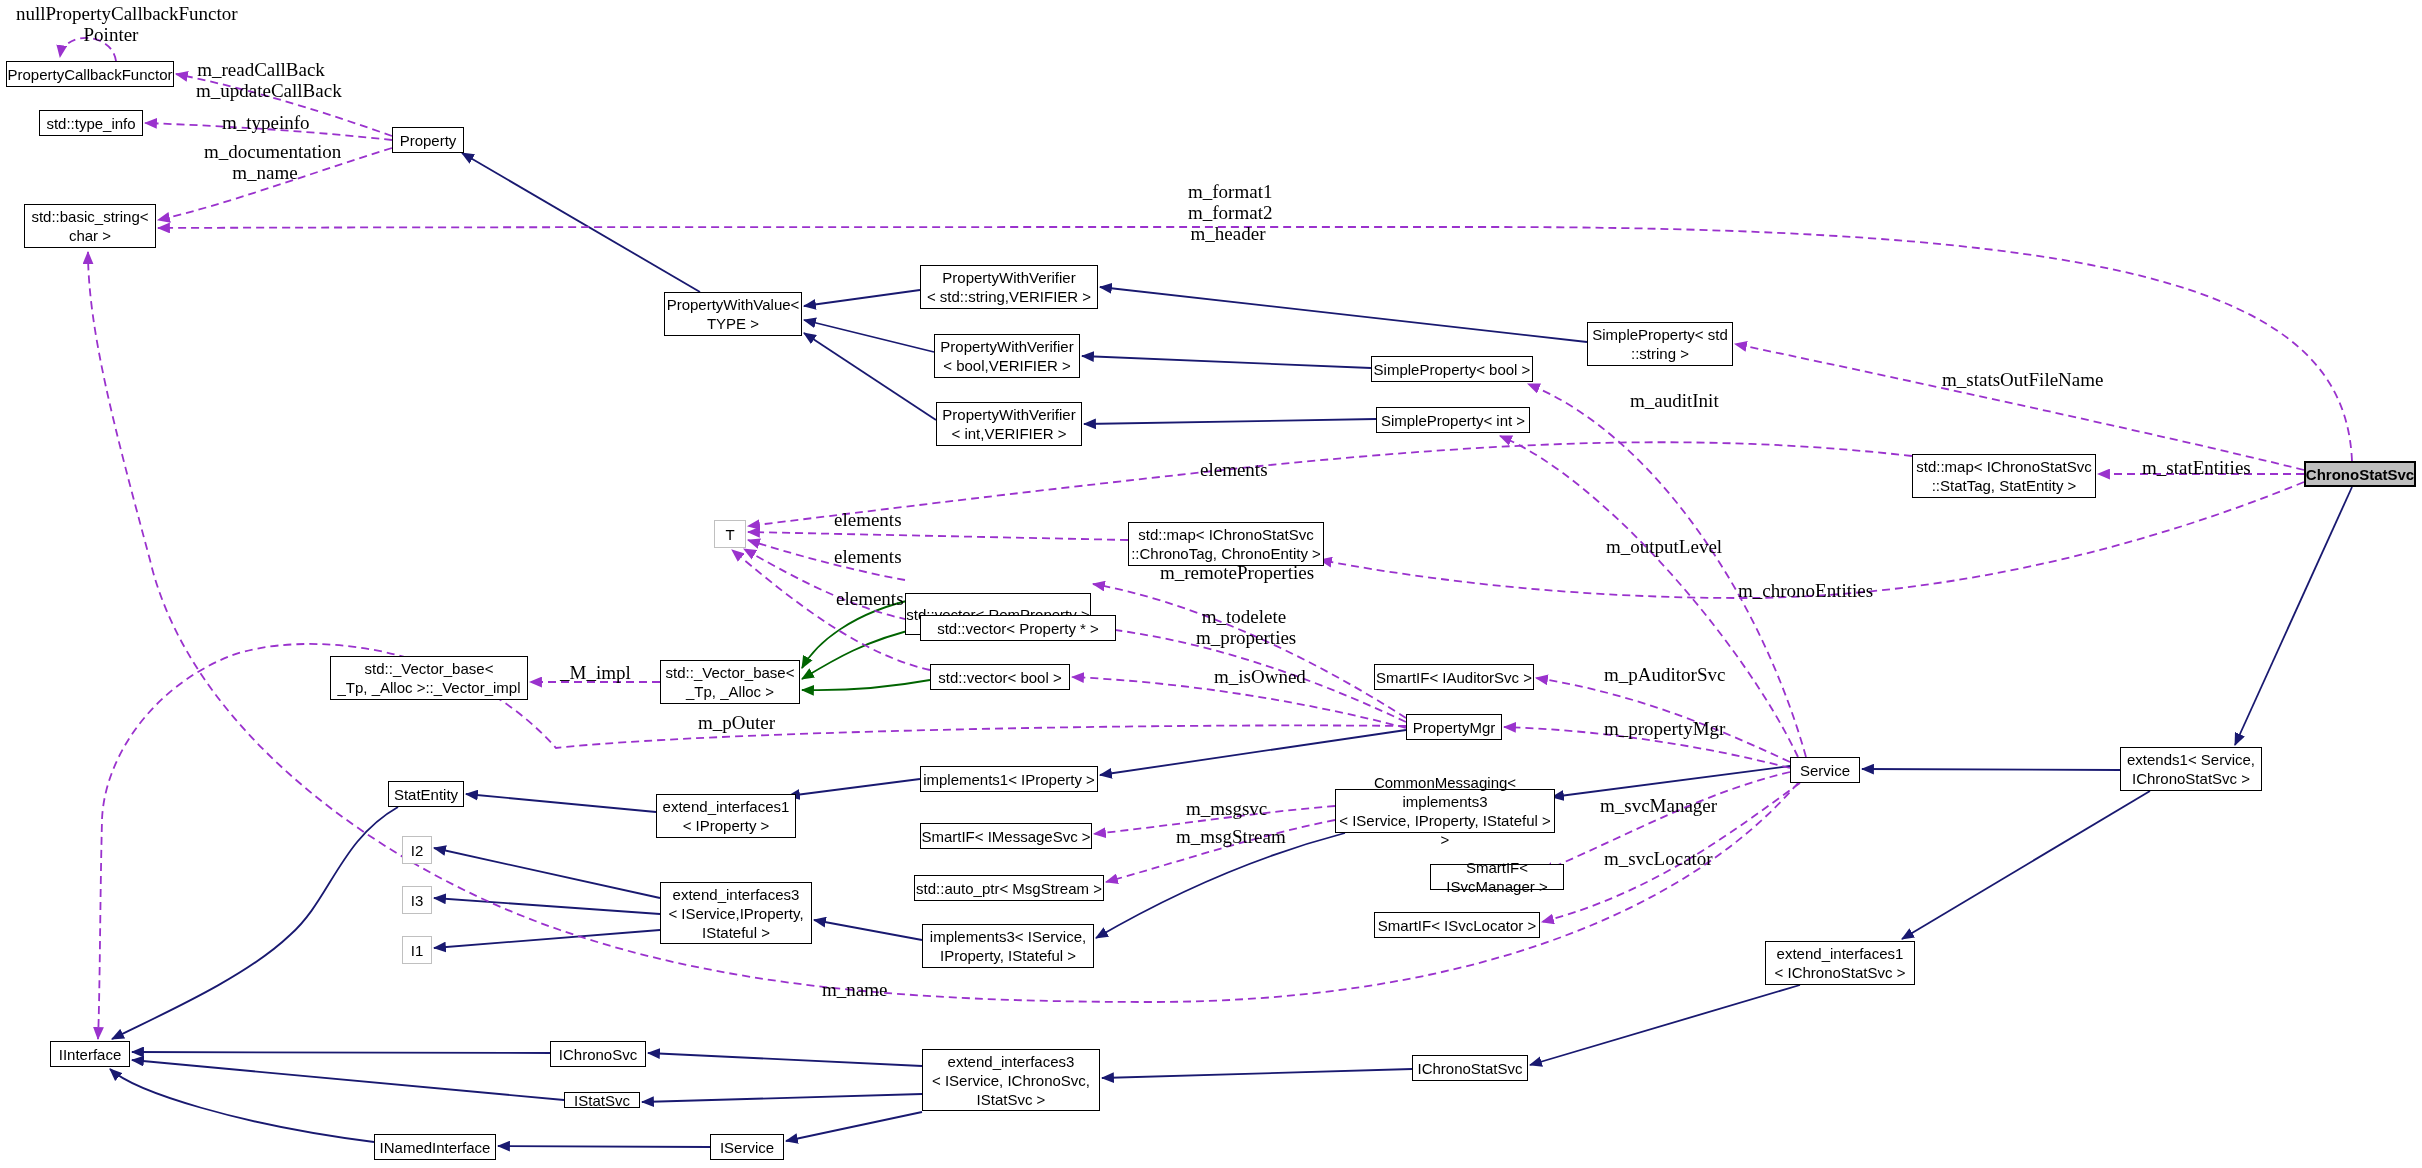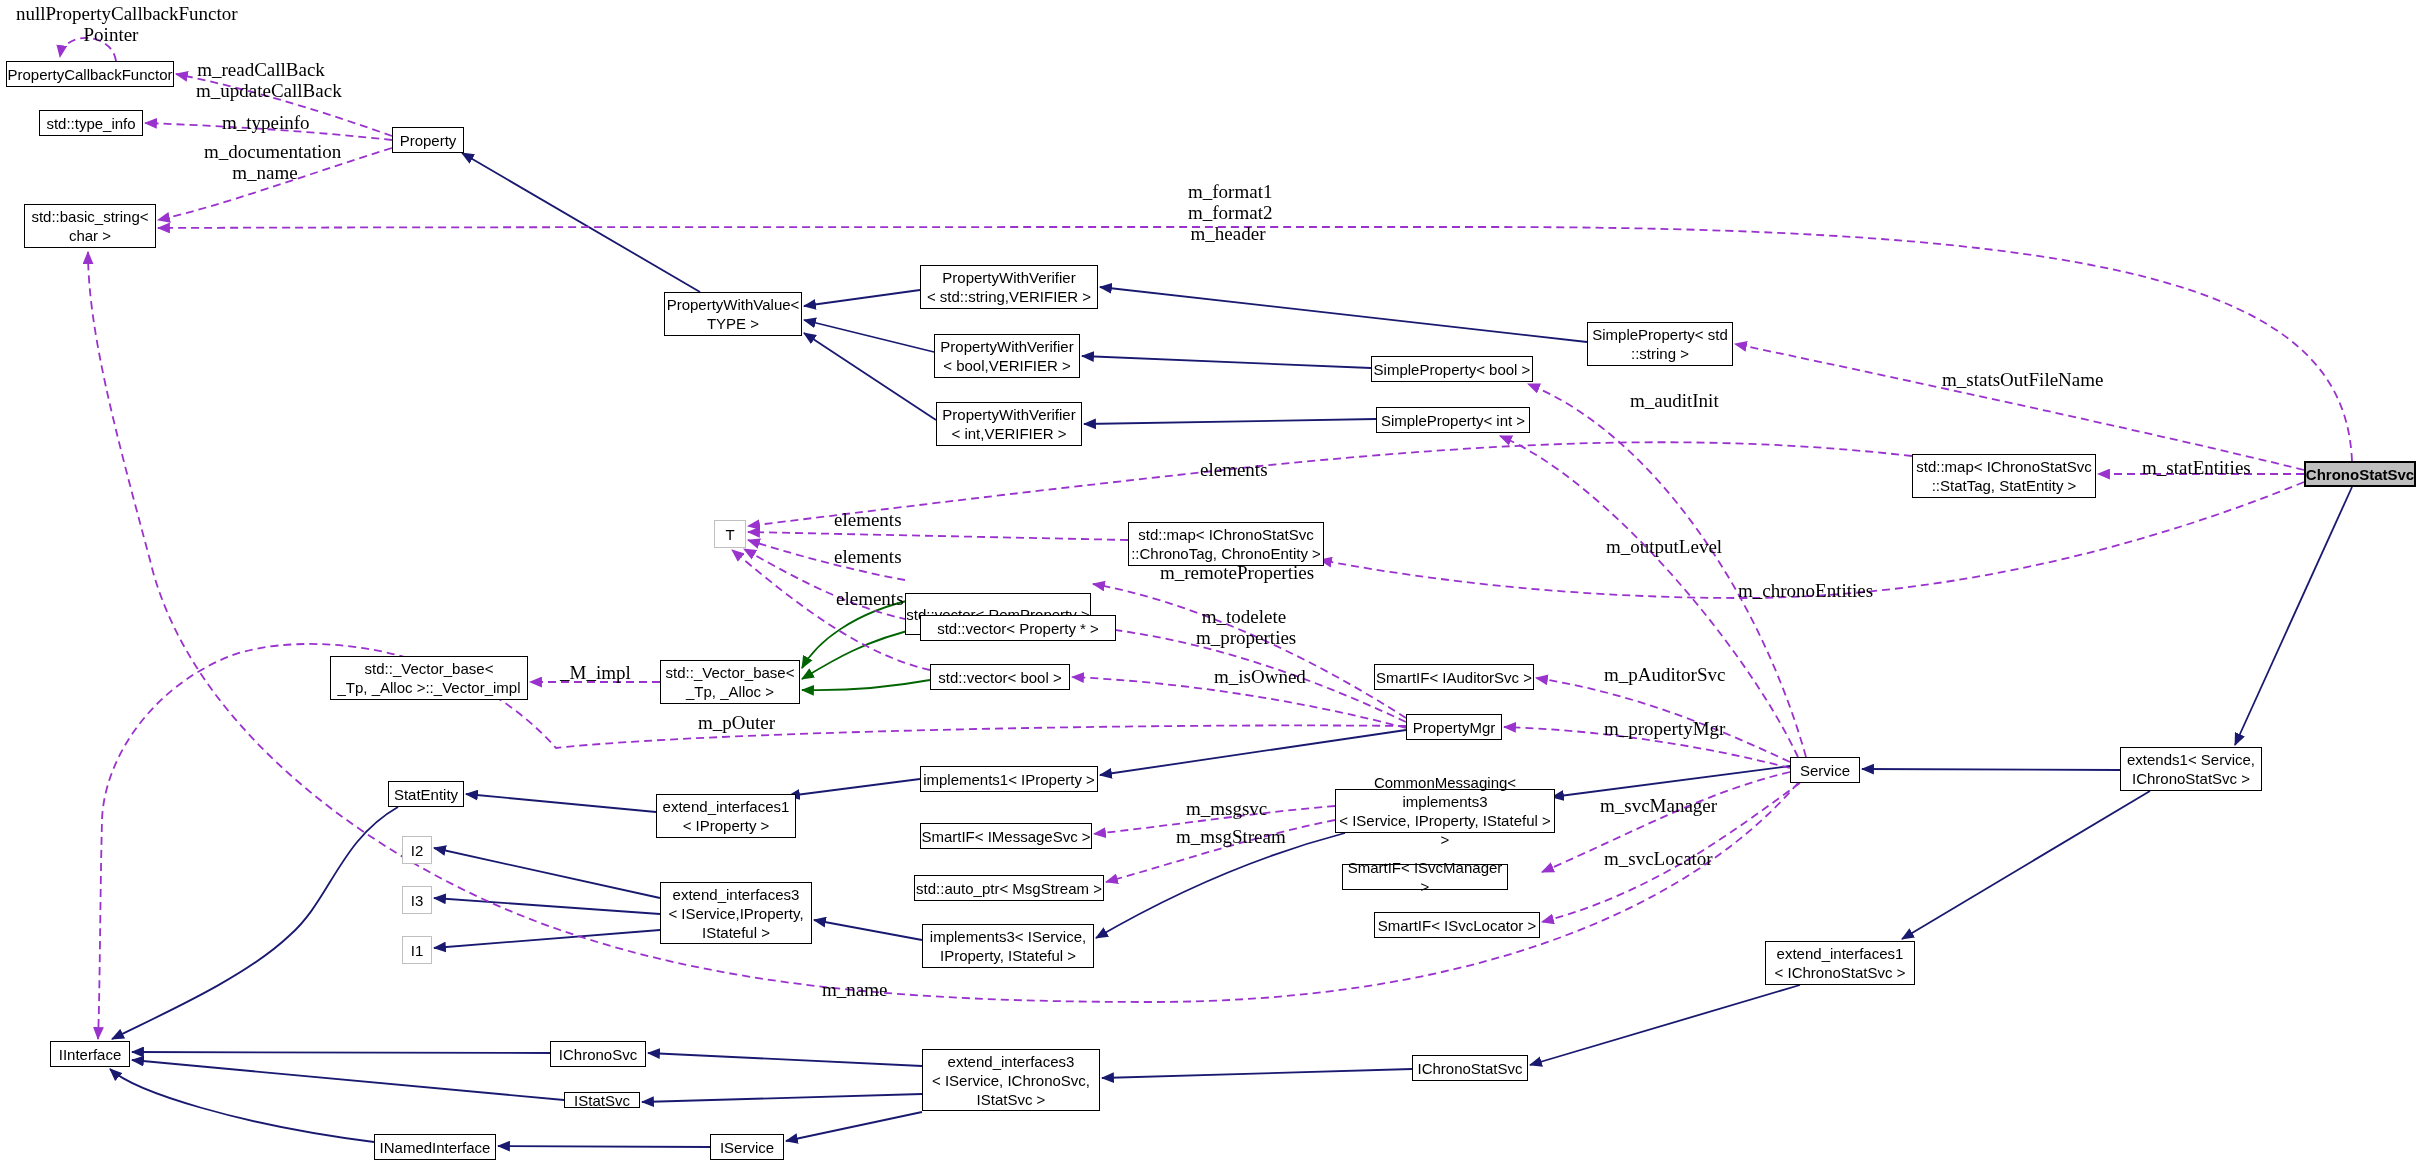--- a/index.html
+++ b/index.html
@@ -155,21 +155,21 @@
 <div class="node" style="left:1406px;top:714px;width:96px;height:26px">PropertyMgr</div>
 <div class="node" style="left:1790px;top:757px;width:70px;height:26px">Service</div>
 <div class="node" style="left:920px;top:766px;width:178px;height:26px">implements1&lt; IProperty &gt;</div>
 <div class="node" style="left:656px;top:794px;width:140px;height:44px">extend_interfaces1
 &lt; IProperty &gt;</div>
 <div class="node" style="left:388px;top:781px;width:76px;height:26px">StatEntity</div>
 <div class="node" style="left:920px;top:823px;width:172px;height:26px">SmartIF&lt; IMessageSvc &gt;</div>
 <div class="node" style="left:1335px;top:789px;width:220px;height:44px">CommonMessaging&lt; implements3
 &lt; IService, IProperty, IStateful &gt; &gt;</div>
 <div class="node" style="left:914px;top:875px;width:190px;height:26px">std::auto_ptr&lt; MsgStream &gt;</div>
-<div class="node" style="left:1342px;top:864px;width:166px;height:26px">SmartIF&lt; ISvcManager &gt;</div>
+<div class="node" style="left:1430px;top:864px;width:134px;height:26px">SmartIF&lt; ISvcManager &gt;</div>
 <div class="node" style="left:1374px;top:912px;width:166px;height:26px">SmartIF&lt; ISvcLocator &gt;</div>
 <div class="node tpl" style="left:402px;top:836px;width:30px;height:28px">I2</div>
 <div class="node tpl" style="left:402px;top:886px;width:30px;height:28px">I3</div>
 <div class="node tpl" style="left:402px;top:936px;width:30px;height:28px">I1</div>
 <div class="node" style="left:660px;top:882px;width:152px;height:62px">extend_interfaces3
 &lt; IService,IProperty,
 IStateful &gt;</div>
 <div class="node" style="left:922px;top:924px;width:172px;height:44px">implements3&lt; IService,
 IProperty, IStateful &gt;</div>
 <div class="node" style="left:2120px;top:747px;width:142px;height:44px">extends1&lt; Service,

